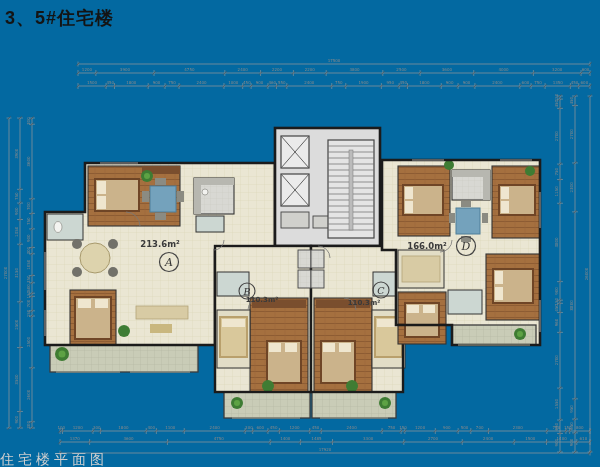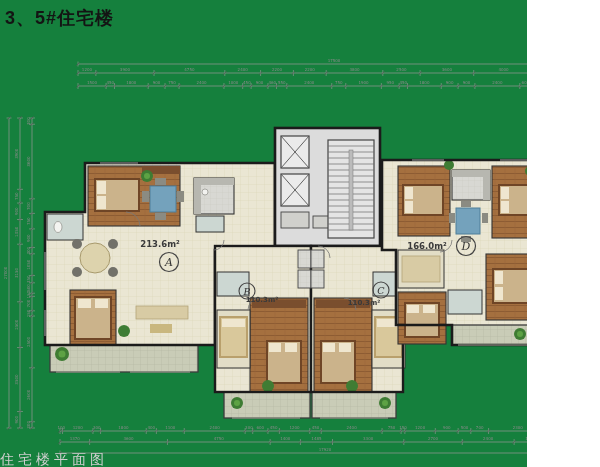--- a/index.html
+++ b/index.html
@@ -1,16 +1,16 @@
 <!DOCTYPE html>
 <html><head>
 <meta charset="utf-8">
 <style>
   html,body{margin:0;padding:0;background:#ffffff;}
-  #stage{position:relative;width:527px;height:467px;background:#15803d;overflow:hidden;
+  #stage{position:relative;width:600px;height:467px;background:#0369a1;overflow:hidden;
          font-family:"Liberation Sans","DejaVu Sans",sans-serif;}
   #page-title{position:absolute;left:5px;top:6px;margin:0;font-size:18px;font-weight:bold;
               color:#141414;letter-spacing:1px;}
   #plan-svg{position:absolute;left:0;top:0;}
   #caption{position:absolute;left:0;top:451px;width:100%;text-align:left;
            font-size:14px;color:#cfcfcf;letter-spacing:4px;}
   .dimtxt{font-size:4px;fill:#8a8a8a;text-anchor:middle;font-family:"DejaVu Sans",sans-serif;}
   .arealbl{font-size:8.5px;fill:#3a3a3a;text-anchor:middle;font-weight:bold;
            font-family:"DejaVu Sans",sans-serif;}
   .arealbl.small{font-size:7px;}

